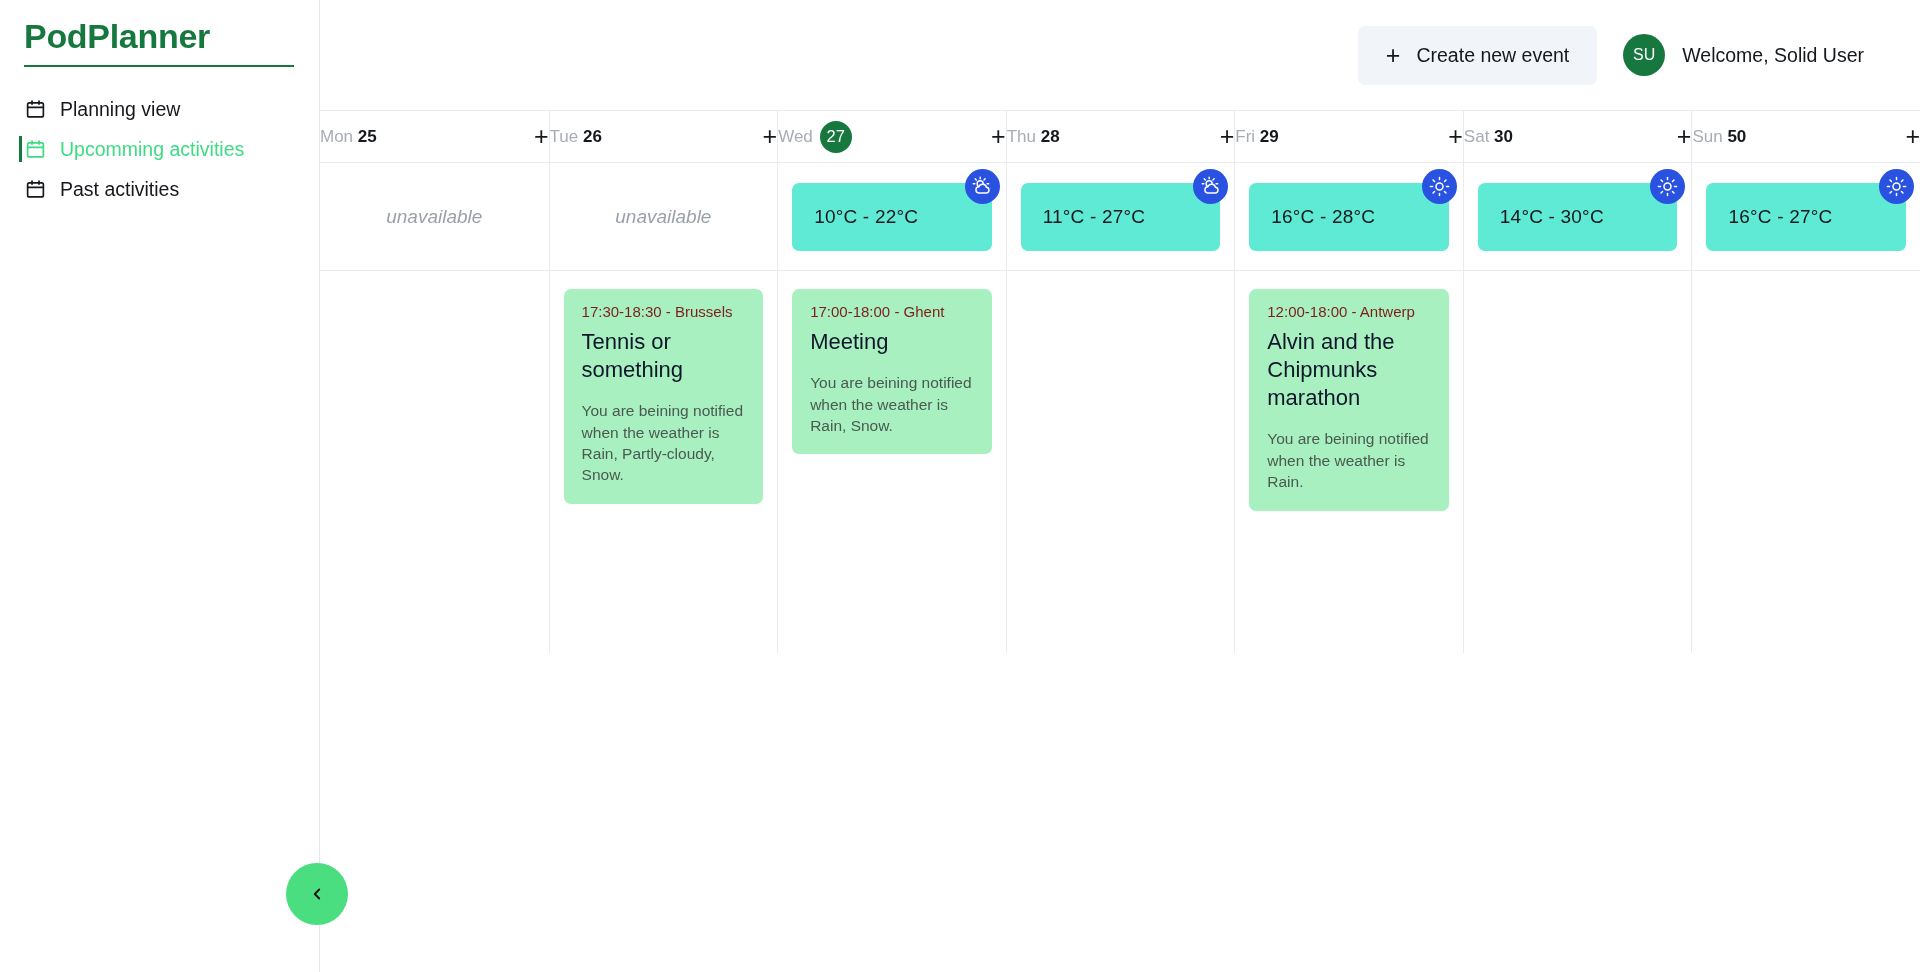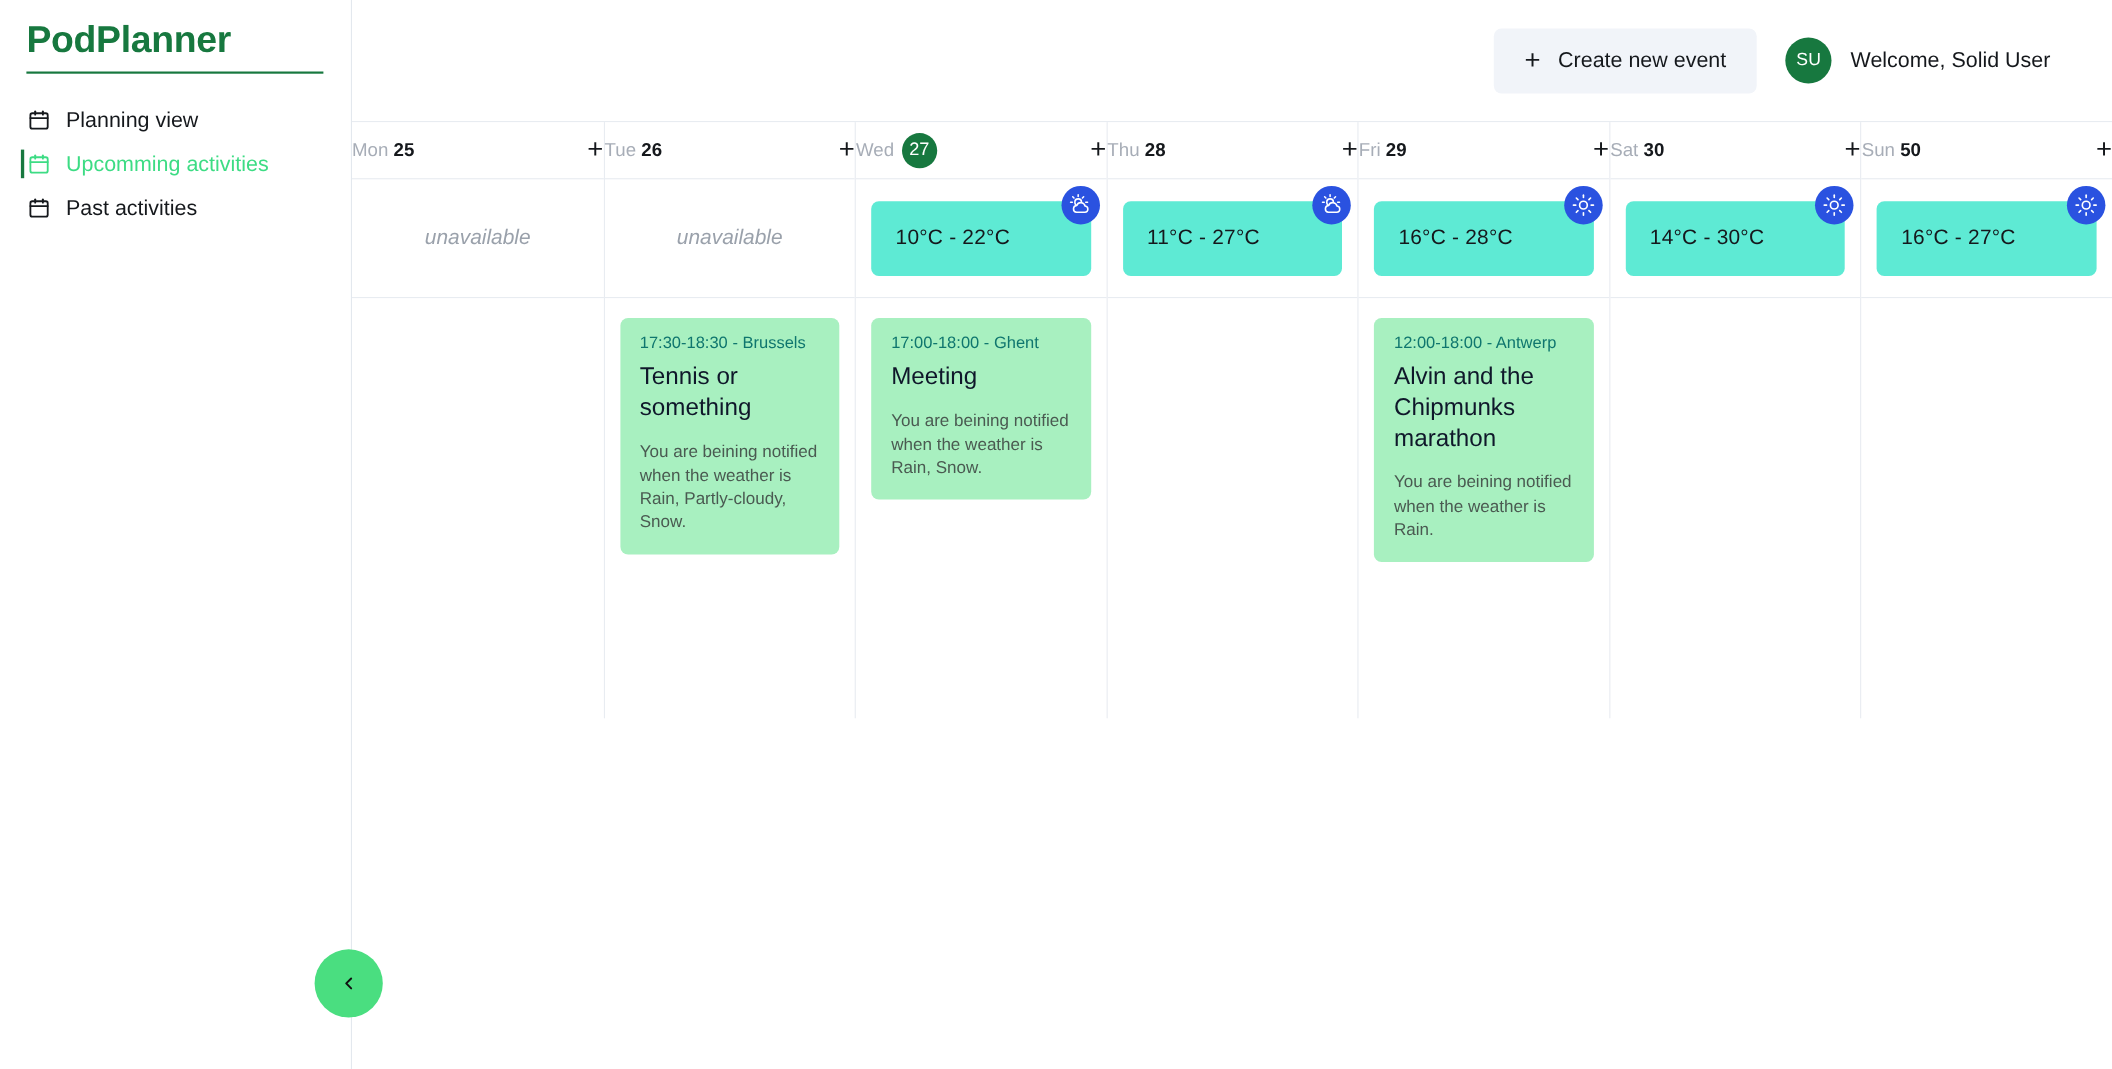--- a/index.html
+++ b/index.html
@@ -176,21 +176,21 @@
     min-height: 382px;
     padding: 18px 14px 0 14px;
   }
   .event-card {
     background: #a8f0c0;
     border-radius: 7px;
     padding: 14px 18px 18px 18px;
     margin-bottom: 12px;
     cursor: pointer;
   }
-  .ev-time { font-size: 15px; color: #0f766e; margin-bottom: 8px; }
+  .ev-time { font-size: 15px; color: #7f1d1d; margin-bottom: 8px; }
   .ev-title {
     font-size: 22px; color: #0f172a; line-height: 1.28;
     margin-bottom: 16px; font-weight: normal;
   }
   .ev-desc { font-size: 15.5px; color: #4a5a51; line-height: 1.38; }
 
   svg { display: block; }
 </style>
 </head>
 <body>

